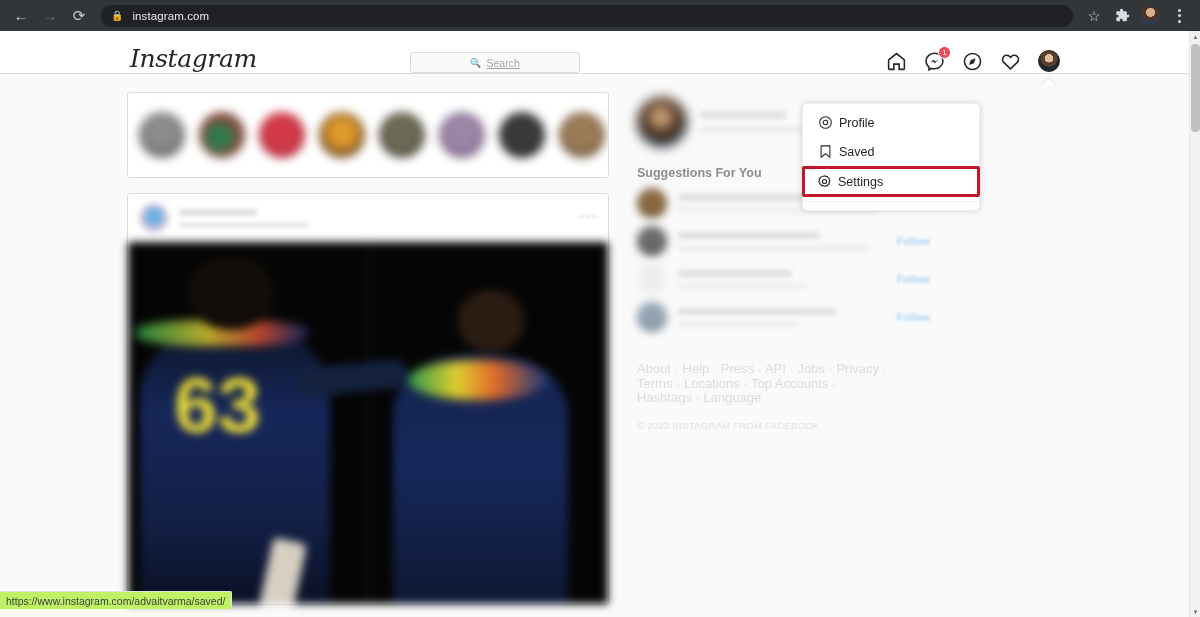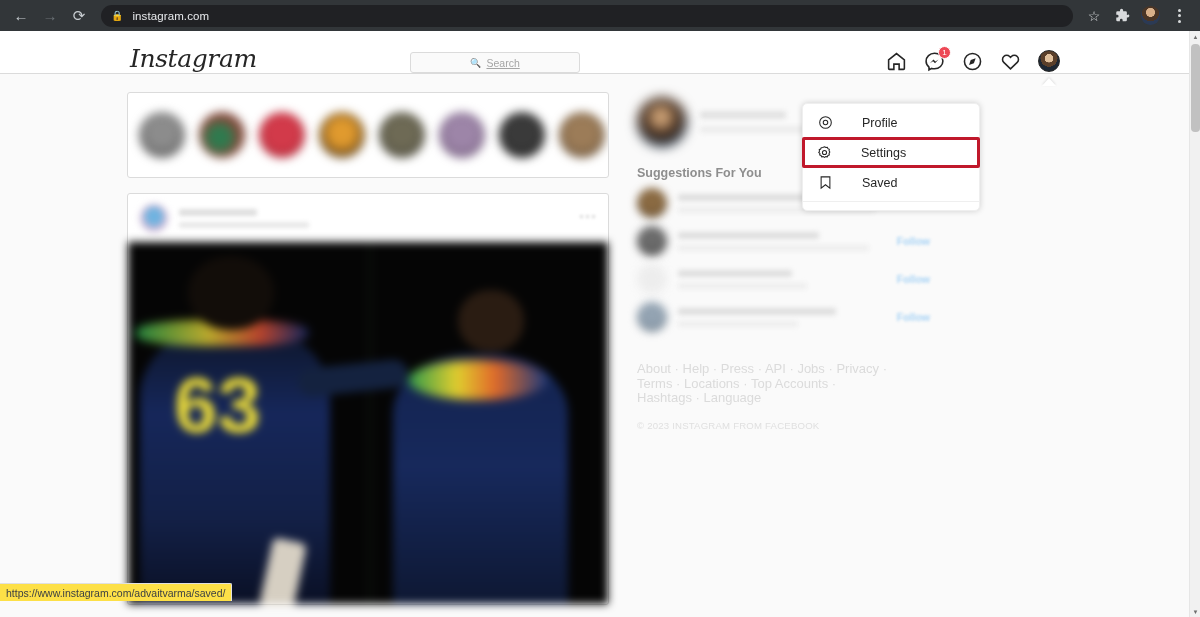--- a/index.html
+++ b/index.html
@@ -82,21 +82,21 @@
     border-bottom: 8px solid #fff; filter: drop-shadow(0 -1px 1px rgba(0,0,0,.12));
   }
 
   
   .dropdown {
     position: absolute; left: 802px; top: 72px; width: 178px;
     background: #fff; border-radius: 5px; box-shadow: 0 0 6px rgba(0,0,0,.18);
     z-index: 40; padding: 4px 0; border: 1px solid #efefef;
   }
   .dd-item {
-    height: 29px; display: flex; align-items: center; gap: 29px;
+    height: 29px; display: flex; align-items: center; gap: 6px;
     padding: 0 15px; font-size: 12.5px; color: #262626;
   }
   .dd-item.highlight {
     border: 3px solid #c0182b; border-radius: 2px; height: 31px;
     margin: 0 -1px; padding: 0 12px;
   }
   .dd-sep { height: 1px; background: #efefef; margin: 4px 0; }
   .dd-ico { width: 15px; height: 15px; display: flex; align-items: center; justify-content: center; color: #262626; }
 
   
@@ -159,21 +159,21 @@
   .f-copy { font-size: 9.6px; color: #e0e0e0; margin-top: 14px; letter-spacing: .2px; }
 
   
   .scrollbar { position: absolute; top: 31px; right: 0; width: 11px; height: 586px; background: #f1f1f1; border-left: 1px solid #e6e6e6; }
   .sb-up, .sb-dn { width: 11px; height: 11px; display: flex; align-items: center; justify-content: center; font-size: 6px; color: #6e6e6e; }
   .sb-dn { position: absolute; bottom: 0; }
   .sb-thumb { position: absolute; top: 13px; left: 1px; width: 9px; height: 88px; background: #c1c1c1; border-radius: 4px; }
 
   
   .statusbar {
-    position: absolute; left: 0; bottom: 16px; height: 18px; background: #fde047;
+    position: absolute; left: 0; bottom: 8px; height: 18px; background: #bef264;
     border-top-right-radius: 2px; display: flex; align-items: center; padding: 0 6px;
     font-size: 10.5px; color: #3c4043; border: 1px solid #e0e0e0; border-left: none; border-bottom: none;
     z-index: 60;
   }
 </style>
 </head>
 <body>
 
 <div class="browser-bar">
   <div class="nav-btn">←</div>
@@ -344,37 +344,37 @@
   <div class="dropdown">
     <div class="dd-item">
       <span class="dd-ico">
         <svg width="15" height="15" viewBox="0 0 24 24" fill="none" stroke="#262626" stroke-width="1.7">
             <circle cx="12" cy="12" r="9.3"></circle>
             <circle cx="12" cy="12" r="3.6"></circle>
           </svg>
       </span>
       <span>Profile</span>
     </div>
+    <div class="dd-item">
+      <span class="dd-ico">
+        <svg width="15" height="15" viewBox="0 0 24 24" fill="none" stroke="#262626" stroke-width="1.7">
+            <path d="M5 3h14v18l-7-5.4L5 21z"></path>
+          </svg>
+      </span>
+      <span>Saved</span>
+    </div>
     <div class="dd-item highlight">
       <span class="dd-ico">
         <svg width="15" height="15" viewBox="0 0 24 24" fill="none" stroke="#262626" stroke-width="1.7">
             <path d="M12 2.8 14.1 4l2.4-.4 1 2.2 2.2 1-.4 2.4 1.2 2.1-1.2 2.1.4 2.4-2.2 1-1 2.2-2.4-.4-2.1 1.2-2.1-1.2-2.4.4-1-2.2-2.2-1 .4-2.4L2.8 12 4 9.9 3.6 7.5l2.2-1 1-2.2L9.2 4z"></path>
             <circle cx="12" cy="12" r="3.3"></circle>
           </svg>
       </span>
       <span>Settings</span>
     </div>
-    <div class="dd-item">
-      <span class="dd-ico">
-        <svg width="15" height="15" viewBox="0 0 24 24" fill="none" stroke="#262626" stroke-width="1.7">
-            <path d="M5 3h14v18l-7-5.4L5 21z"></path>
-          </svg>
-      </span>
-      <span>Saved</span>
-    </div>
     <div class="dd-sep"></div>
   </div>
 
 </div>
 
 <div class="scrollbar">
   <div class="sb-up">▲</div>
   <div class="sb-thumb"></div>
   <div class="sb-dn">▼</div>
 </div>

